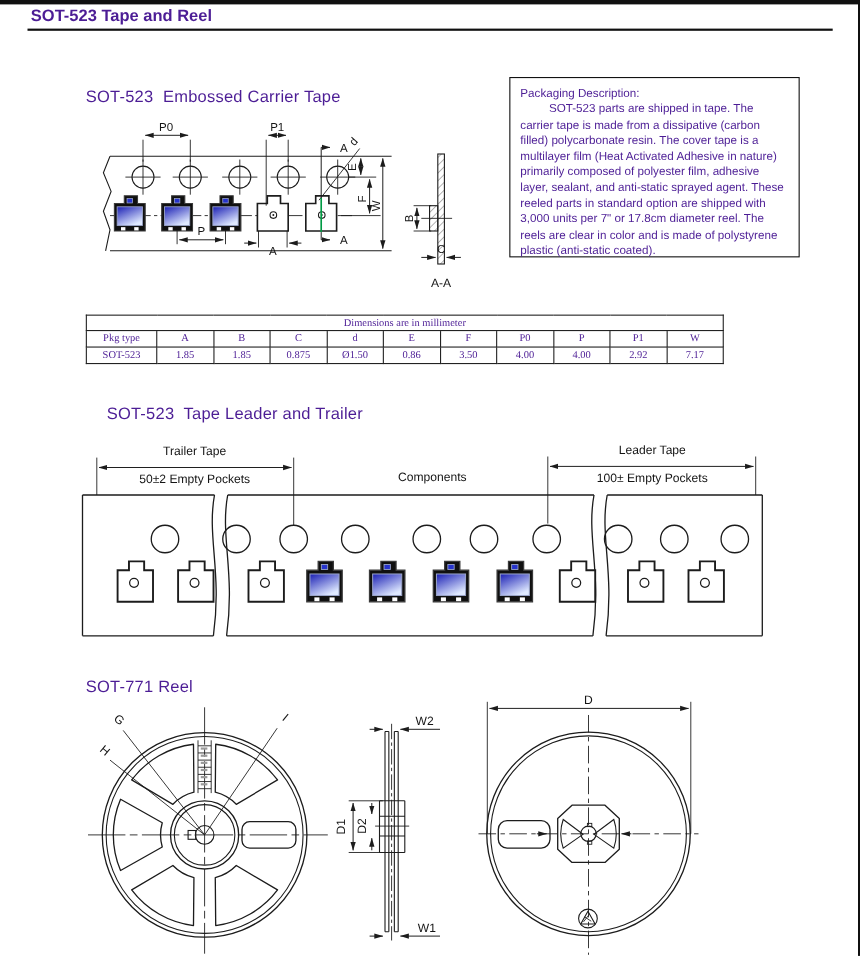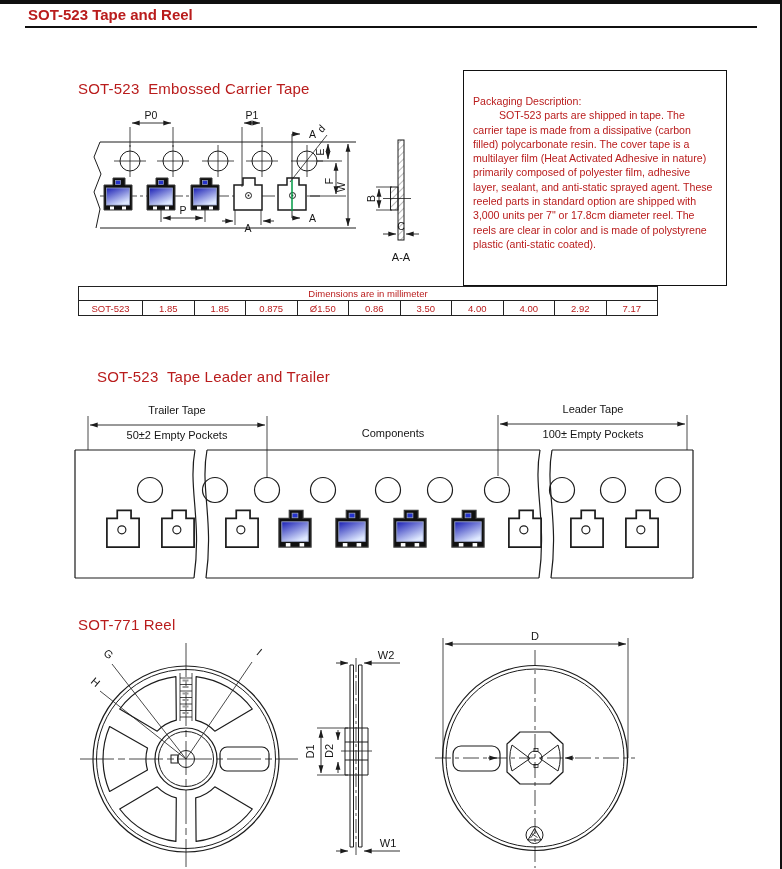--- a/index.html
+++ b/index.html
@@ -1,31 +1,31 @@
 <!DOCTYPE html>
 <html><head>
 <meta charset="utf-8">
 <style>
   html,body{margin:0;padding:0;background:#fff;}
   #page{position:relative;width:782px;height:869px;background:#fff;overflow:hidden;
-        font-family:"Liberation Sans",sans-serif;color:#b91c1c;}
+        font-family:"Liberation Sans",sans-serif;color:#4c1d95;}
   .abs{position:absolute;}
   #topbar{top:0;left:0;width:782px;height:4px;background:#101010;}
   #rightedge{top:0;right:0;width:2px;height:869px;background:#101010;}
   #doc-title{top:6px;left:28px;font-size:15px;font-weight:bold;white-space:pre;}
   #title-rule{top:26px;left:25px;width:732px;height:2px;background:#101010;}
   .sec-head{font-size:15px;white-space:pre;letter-spacing:.2px;}
   #sec1{top:80px;left:78px;text-align:right;}
   #sec2{top:368px;left:78px;margin-left:19px;}
   #sec3{top:616px;left:78px;}
-  #pkgbox{top:70px;left:463px;width:264px;height:216px;border:1.5px solid #111;
-          box-sizing:border-box;padding:23px 9px 0 9px;font-size:10.6px;line-height:14.3px;}
+  #pkgbox{top:70px;left:463px;width:264px;height:164px;border:1.5px solid #111;
+          box-sizing:border-box;padding:7px 9px 0 9px;font-size:10.6px;line-height:14.3px;}
   #pkgbox p{margin:0;text-indent:26px;}
   #dimtable{top:286px;left:78px;}
-  table{border-collapse:collapse;table-layout:fixed;width:580px;border:1.5px solid #222;}
+  table{border-collapse:collapse;table-layout:fixed;width:580px;border:1.5px solid #222;font-family:Liberation Serif, serif;}
   td{border:1px solid #222;font-size:9.5px;text-align:center;padding:0;height:14px;
      overflow:hidden;white-space:nowrap;}
   td.cap{height:13px;}
   svg{position:absolute;}
   .lbl{font-family:"Liberation Sans",sans-serif;font-size:10.5px;fill:#151515;}
   .lbl2{font-family:"Liberation Sans",sans-serif;font-size:11px;fill:#151515;}
   .ln{stroke:#1c1c1c;stroke-width:1;fill:none;}
   .ln12{stroke:#1c1c1c;stroke-width:1.2;fill:none;}
   .thin{stroke:#1c1c1c;stroke-width:0.8;fill:none;}
   .dim{stroke:#1c1c1c;stroke-width:0.9;fill:none;}
@@ -196,20 +196,33 @@
           <col>
           <col>
           <col>
           <col>
       </colgroup>
       <tbody>
           <tr>
             <td class="cap" colspan="11">Dimensions are in millimeter</td>
           </tr>
       <tr>
+        <td>Pkg type</td>
+        <td>A</td>
+        <td>B</td>
+        <td>C</td>
+        <td>d</td>
+        <td>E</td>
+        <td>F</td>
+        <td>P0</td>
+        <td>P</td>
+        <td>P1</td>
+        <td>W</td>
+      </tr>
+      <tr>
         <td>SOT-523</td>
         <td>1.85</td>
         <td>1.85</td>
         <td>0.875</td>
         <td>Ø1.50</td>
         <td>0.86</td>
         <td>3.50</td>
         <td>4.00</td>
         <td>4.00</td>
         <td>2.92</td>

